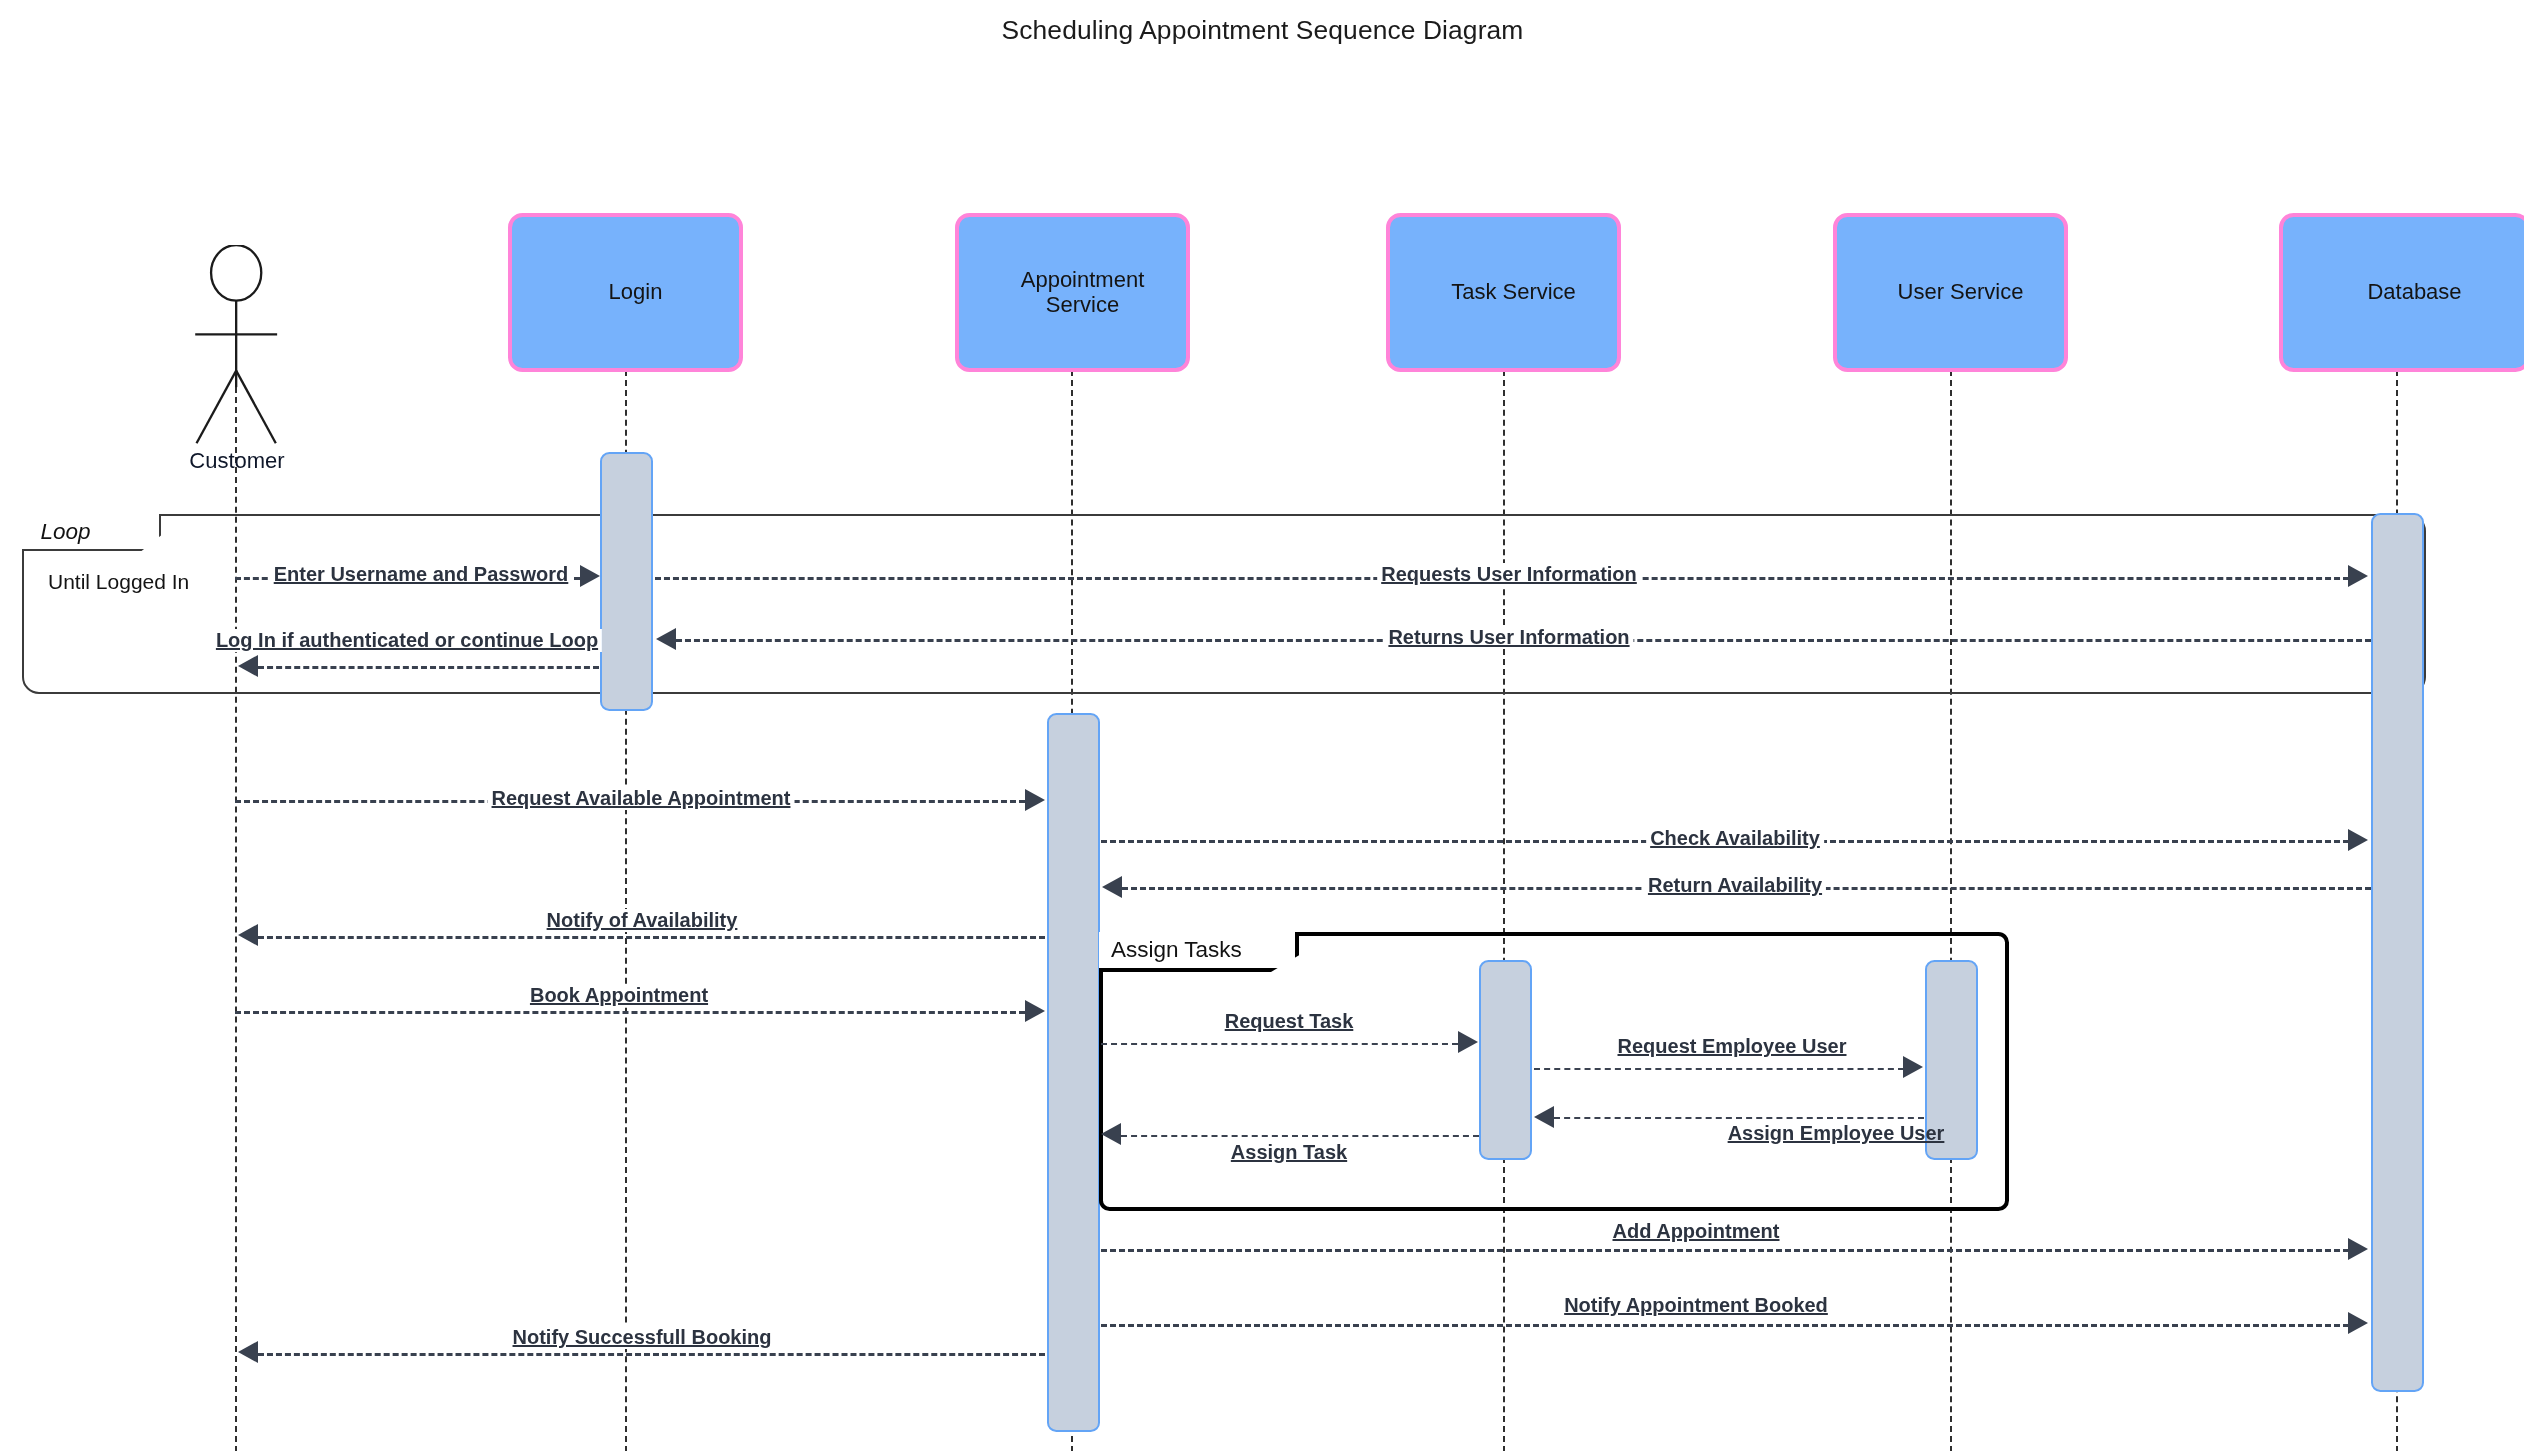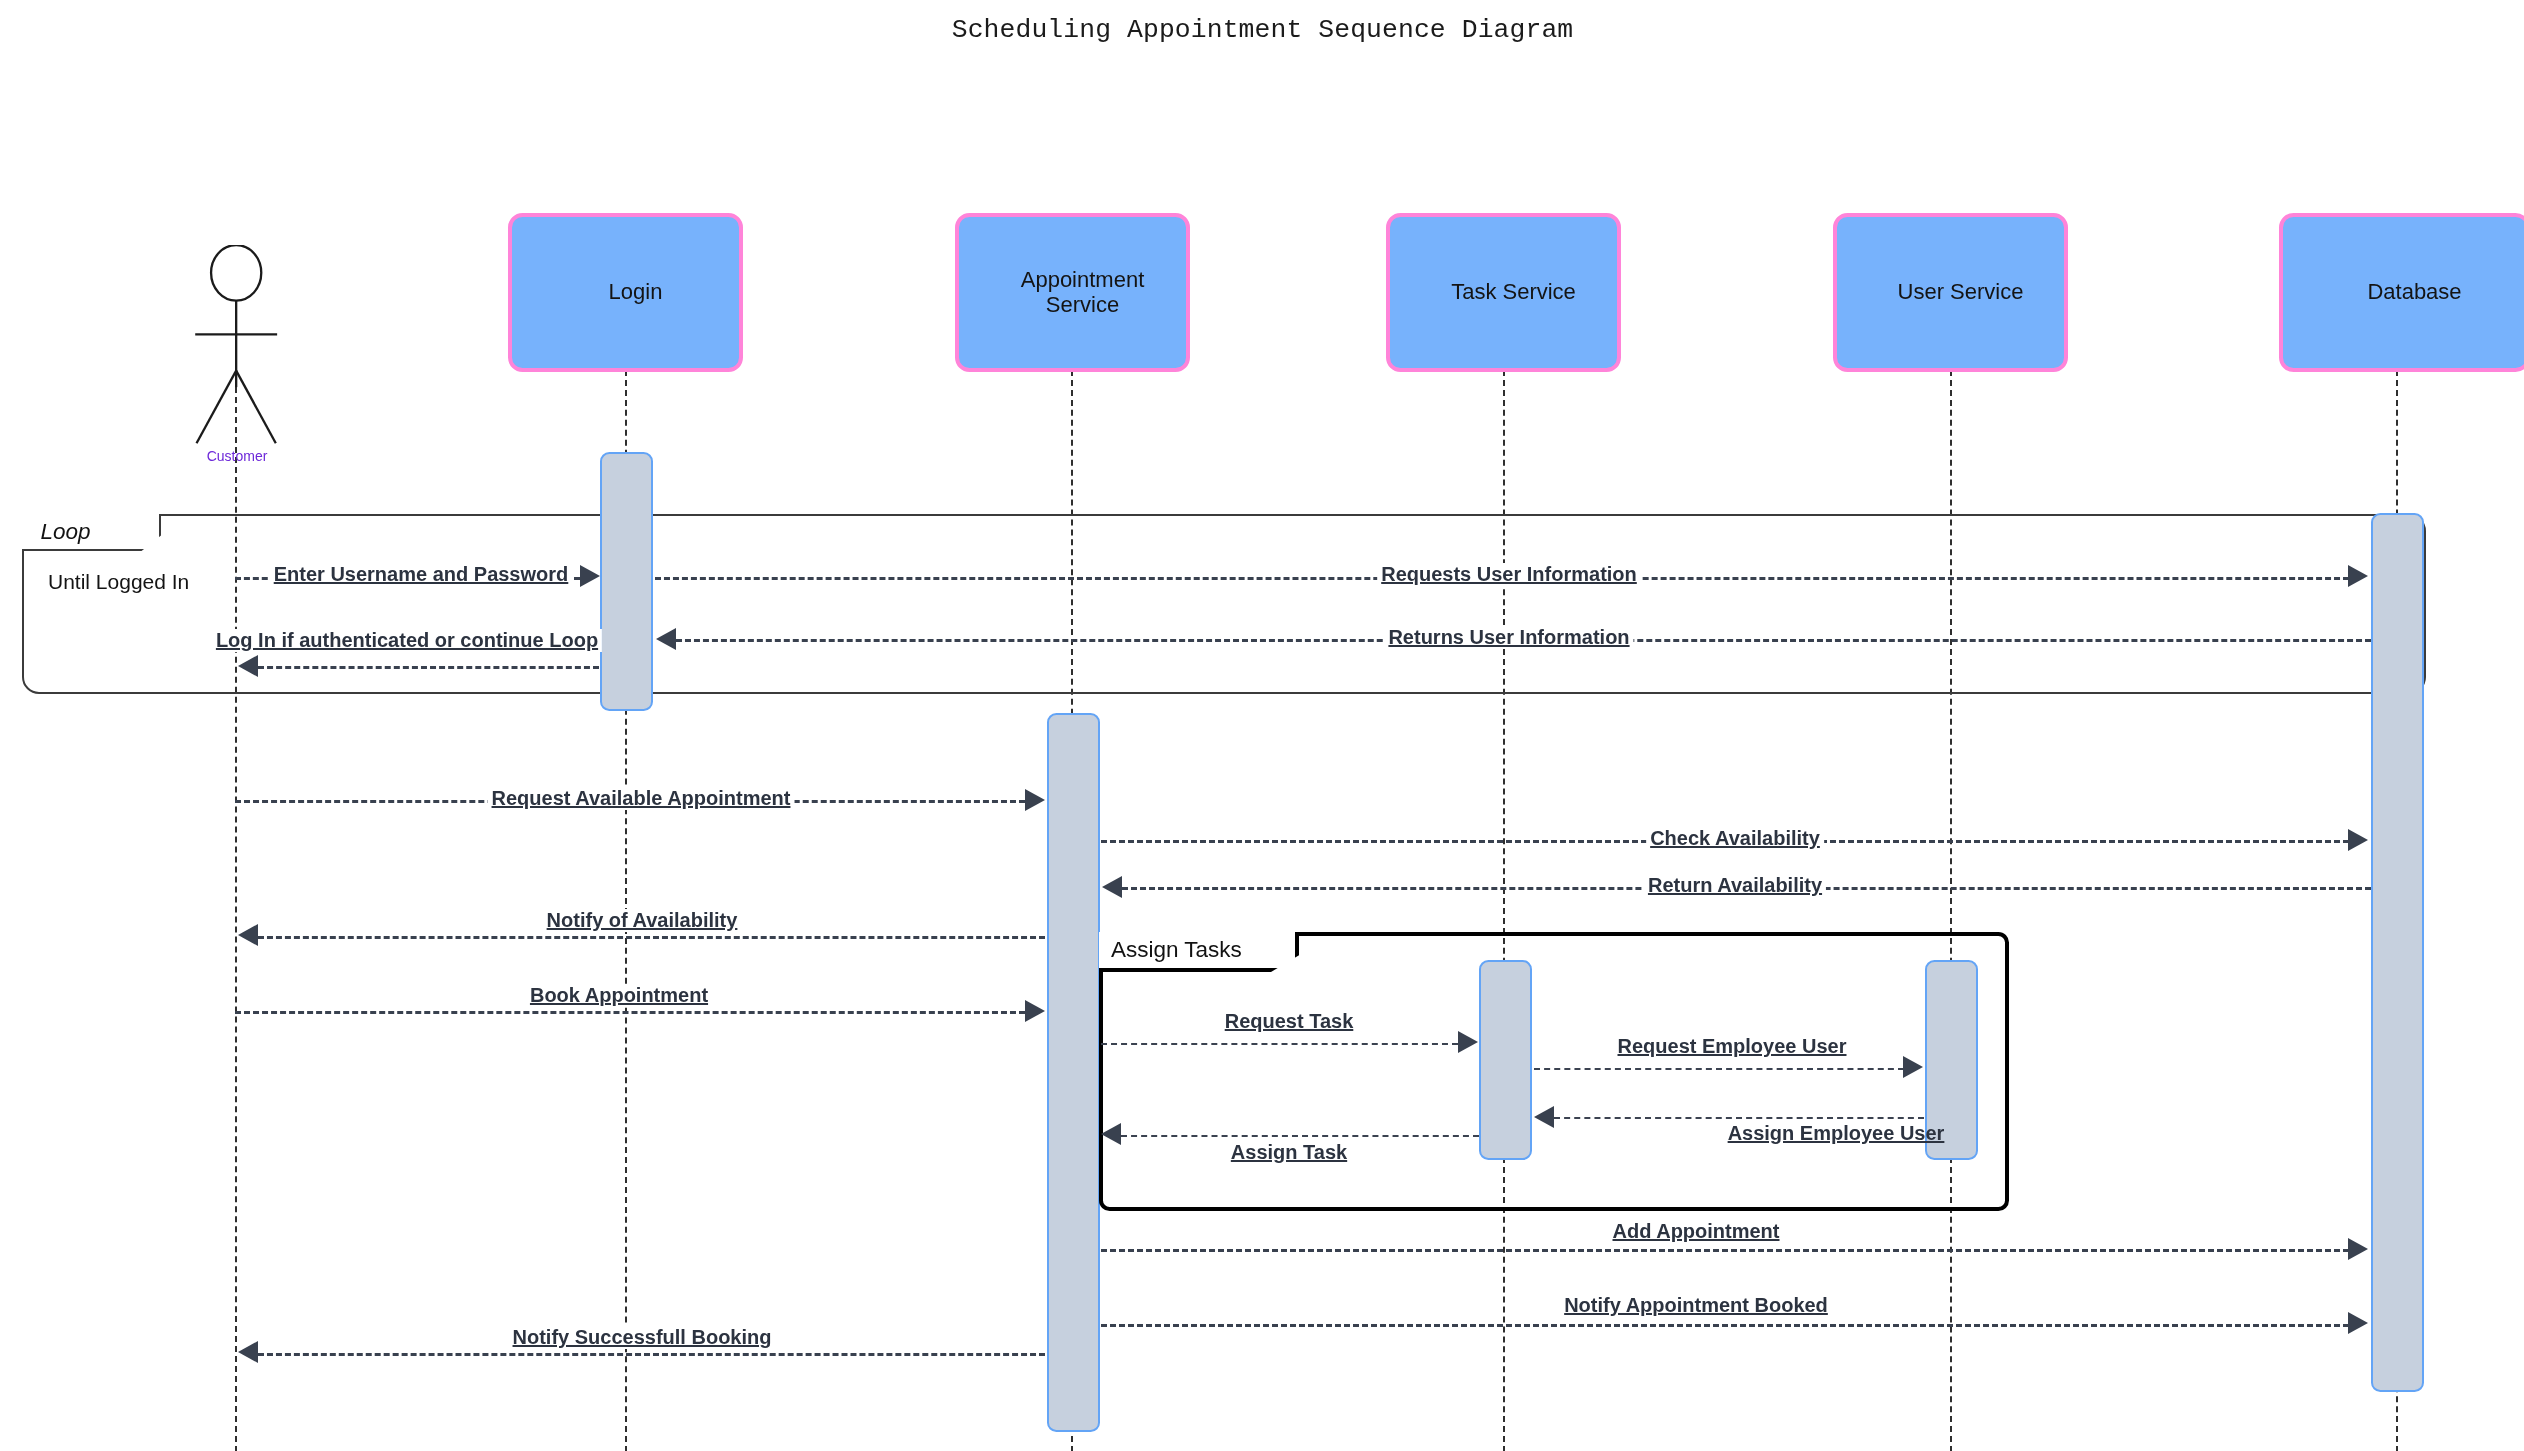--- a/index.html
+++ b/index.html
@@ -20,21 +20,20 @@
   #diagram-title {
     position: absolute;
     left: 0;
     top: 14.5px;
     width: 2525px;
     text-align: center;
     font-size: 26.4px;
     color: #1b1b1b;
     font-weight: 400;
     letter-spacing: 0.1px;
-    font-family: Liberation Mono, monospace;
   }
   
   .participant-box {
     position: absolute;
     background: #77b2fc;
     border: 4.6px solid #ff84d9;
     border-radius: 14.5px;
     box-sizing: border-box;
     display: flex;
     align-items: center;
@@ -46,22 +45,22 @@
     color: #141414;
     text-align: center;
     font-weight: 400;
     line-height: 1.1;
     padding: 0 5.3px;
   }
   
   .actor { position: absolute; }
   .actor-label {
     position: absolute;
-    font-size: 14px;
-    color: #6d28d9;
+    font-size: 22px;
+    color: #0f172a;
     white-space: nowrap;
     text-align: center;
   }
   
   .lifeline {
     position: absolute;
     width: 0;
     border-left: 2px dashed #2e2e2e;
   }
   

